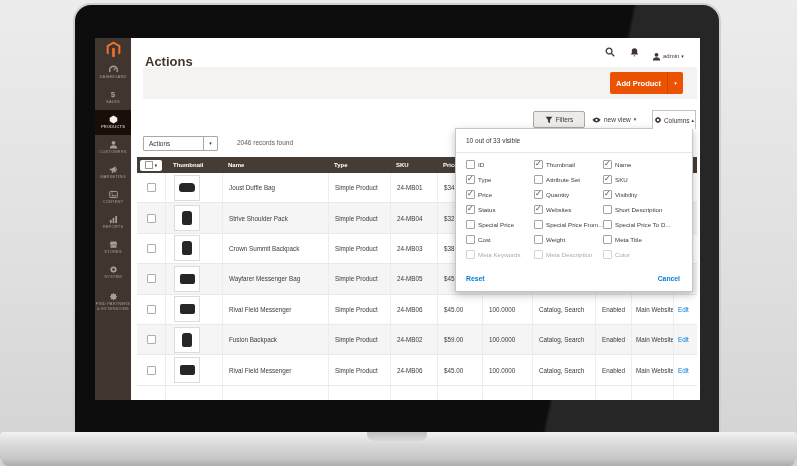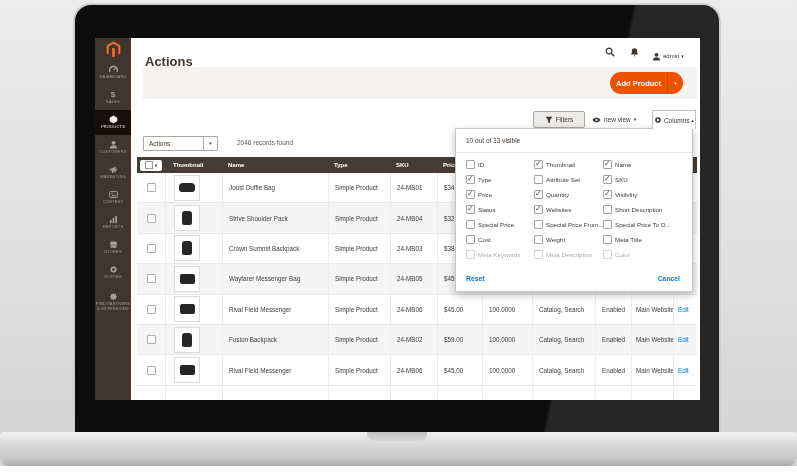--- a/index.html
+++ b/index.html
@@ -37,21 +37,21 @@
   .hicon{position:absolute;top:9px;color:#41362f;}
   .hicon svg{display:block;}
   .search-ic{left:510px;}
   .bell-ic{left:535px;}
   .admin-grp{position:absolute;left:557px;top:9px;display:flex;align-items:center;gap:2px;color:#41362f;}
   .admin-grp .atxt{font-size:6px;}
   .caret{font-size:5px;line-height:1;color:#41362f;}
   
   .actions-bar{position:absolute;left:48px;top:29px;width:554px;height:32px;background:#f5f3f1;}
   .add-btn{position:absolute;left:515px;top:34px;width:73px;height:22px;background:#eb5202;
-       border-radius:11px;display:flex;color:#fff;cursor:pointer;z-index:2;}
+       border-radius:2px;display:flex;color:#fff;cursor:pointer;z-index:2;}
   .add-main{flex:1;display:flex;align-items:center;justify-content:center;font-size:7.5px;font-weight:700;}
   .add-caret{width:15px;border-left:1px solid #c64a02;display:flex;align-items:center;justify-content:center;}
   .add-caret .caret{color:#fff;}
   
   .filters-btn{position:absolute;left:438px;top:73px;width:52px;height:17px;box-sizing:border-box;
        background:#edebe9;border:1px solid #ada79e;border-radius:2px;display:flex;align-items:center;
        justify-content:center;gap:3px;font-size:6.5px;color:#41362f;cursor:pointer;}
   .view-btn{position:absolute;left:497px;top:73px;height:17px;display:flex;align-items:center;gap:3px;
        font-size:6.5px;color:#41362f;cursor:pointer;}
   .columns-btn{position:absolute;left:557px;top:72px;width:44px;height:19px;box-sizing:border-box;

